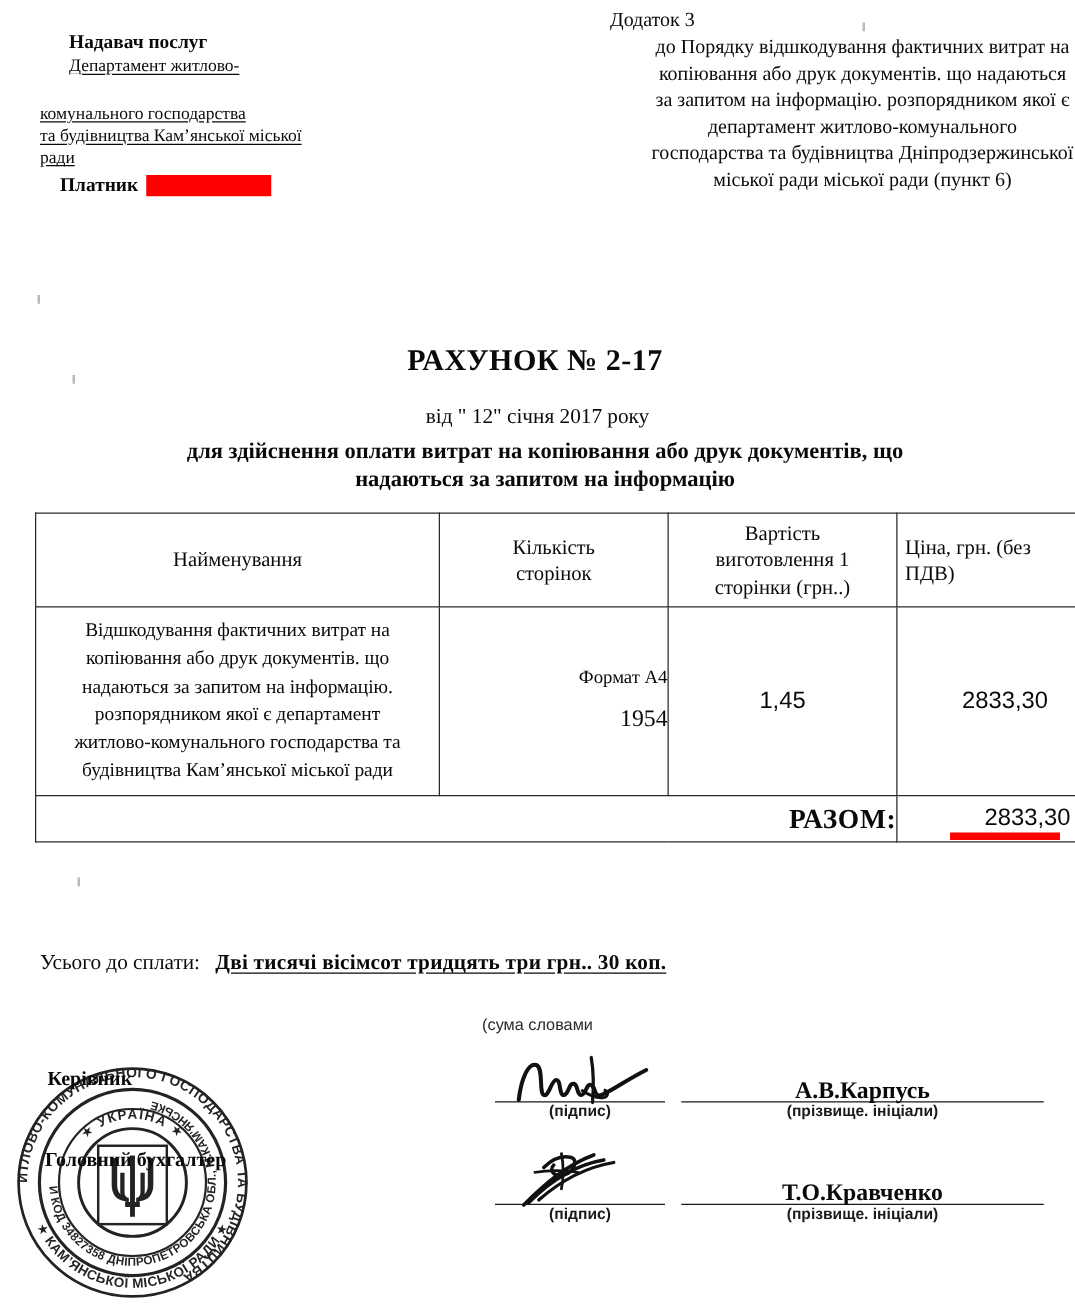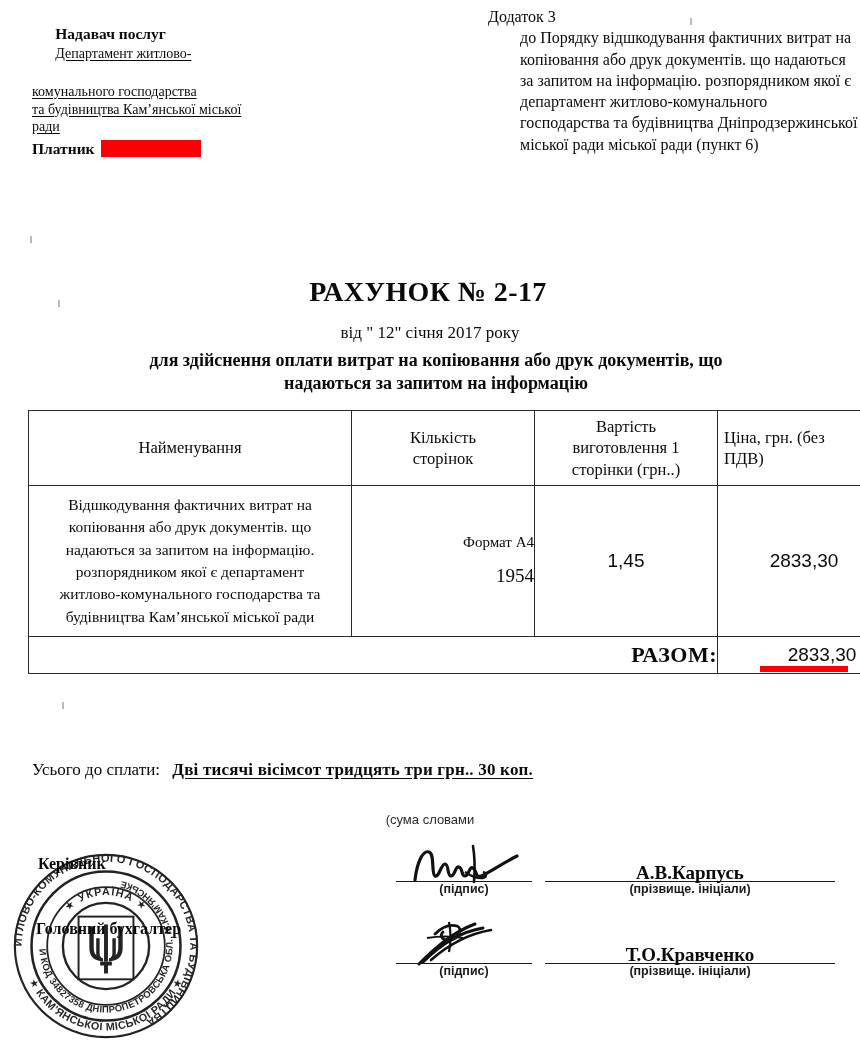--- a/index.html
+++ b/index.html
@@ -44,49 +44,50 @@
     font-size: 15px;
     line-height: 1.3;
     margin-top: 1px;
   }
   .payer-row {
     display: flex;
     align-items: center;
     margin-top: 3px;
     font-weight: bold;
     font-size: 15.5px;
+    margin-left: 16px;
   }
   .redaction {
     display: inline-block;
     width: 100px;
     height: 17px;
     margin-left: 6px;
     background: #fe0000;
   }
 
   .header-right {
     position: absolute;
     left: 488px;
     top: 6px;
     width: 372px;
     font-size: 16px;
     line-height: 1.33;
     text-align: justify;
   }
   .header-right .first { text-align: left; }
-  .header-right .last { text-align: left; margin-left: 32px; }
+  .header-right .last { text-align: center; margin-left: 32px; }
 
   
   .doc-title {
     position: absolute;
     left: 0;
     right: 4px;
     top: 276px;
     text-align: center;
-    font-size: 28px;
+    font-size: 24px;
     font-weight: bold;
     letter-spacing: 0.4px;
   }
   .doc-date {
     position: absolute;
     left: 0;
     right: 0;
     top: 323px;
     text-align: center;
     font-size: 17px;

